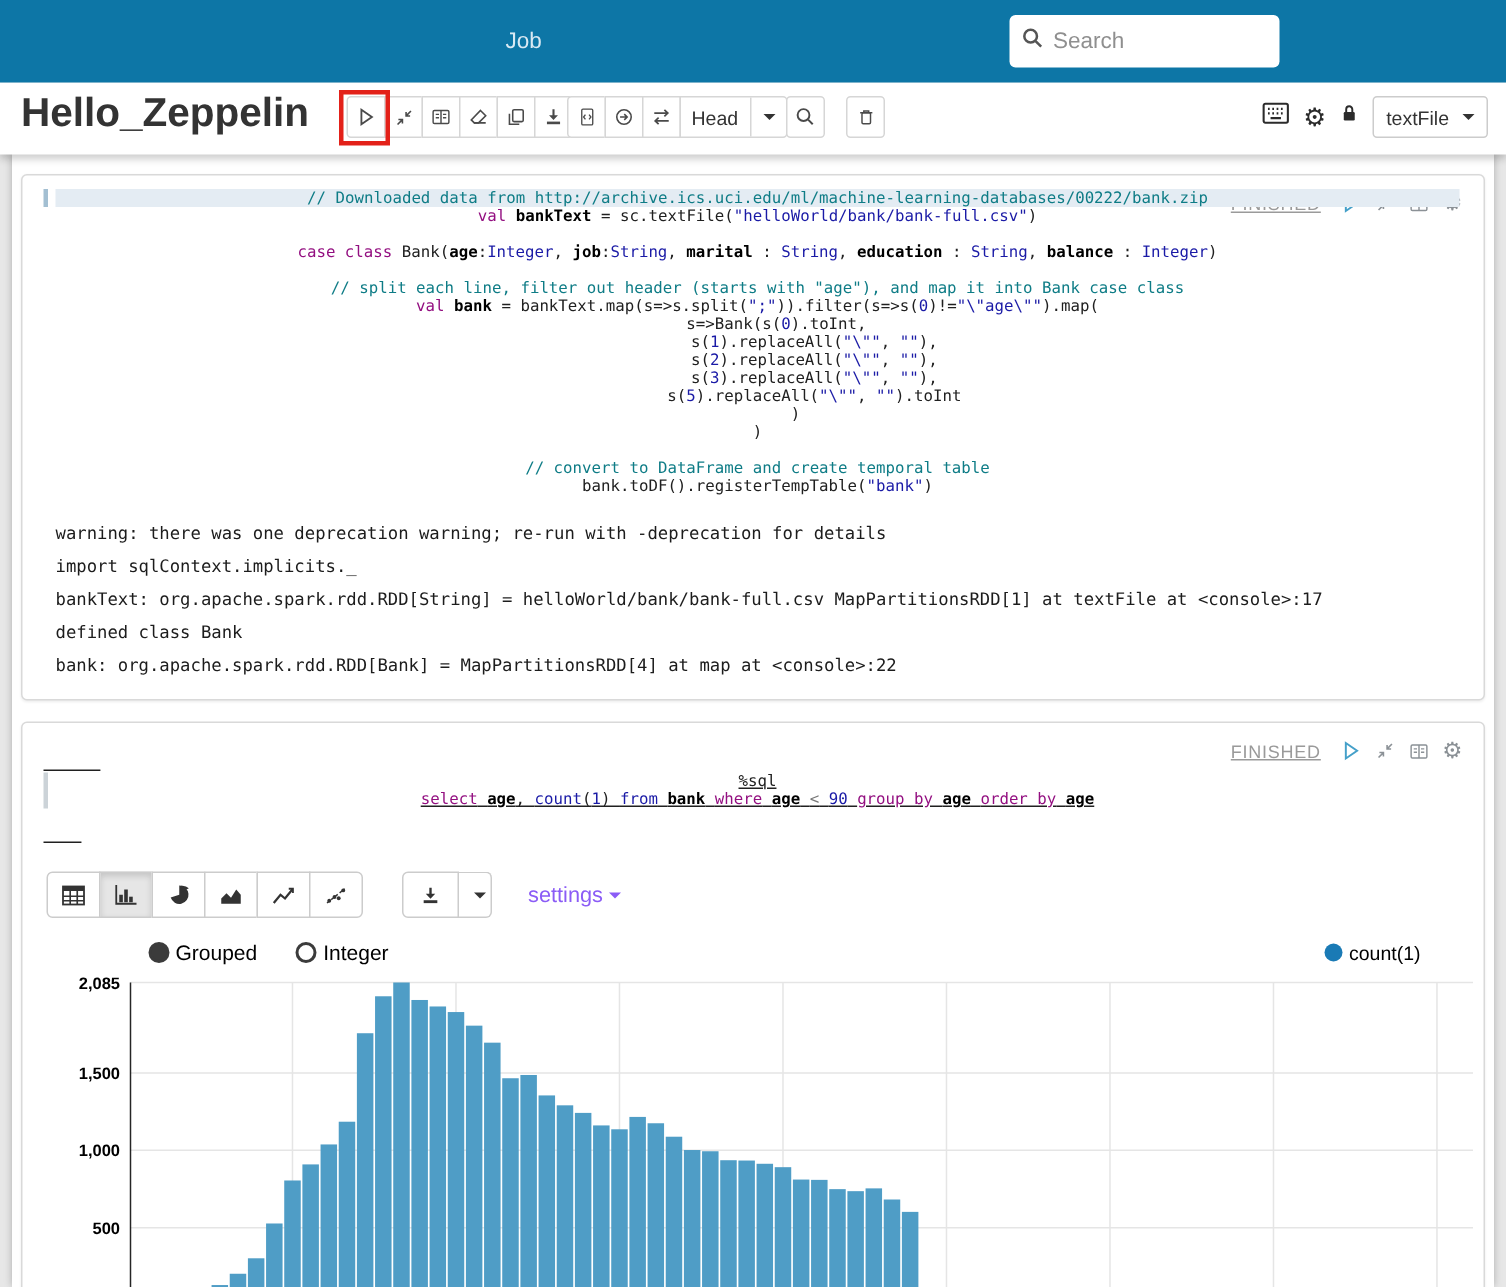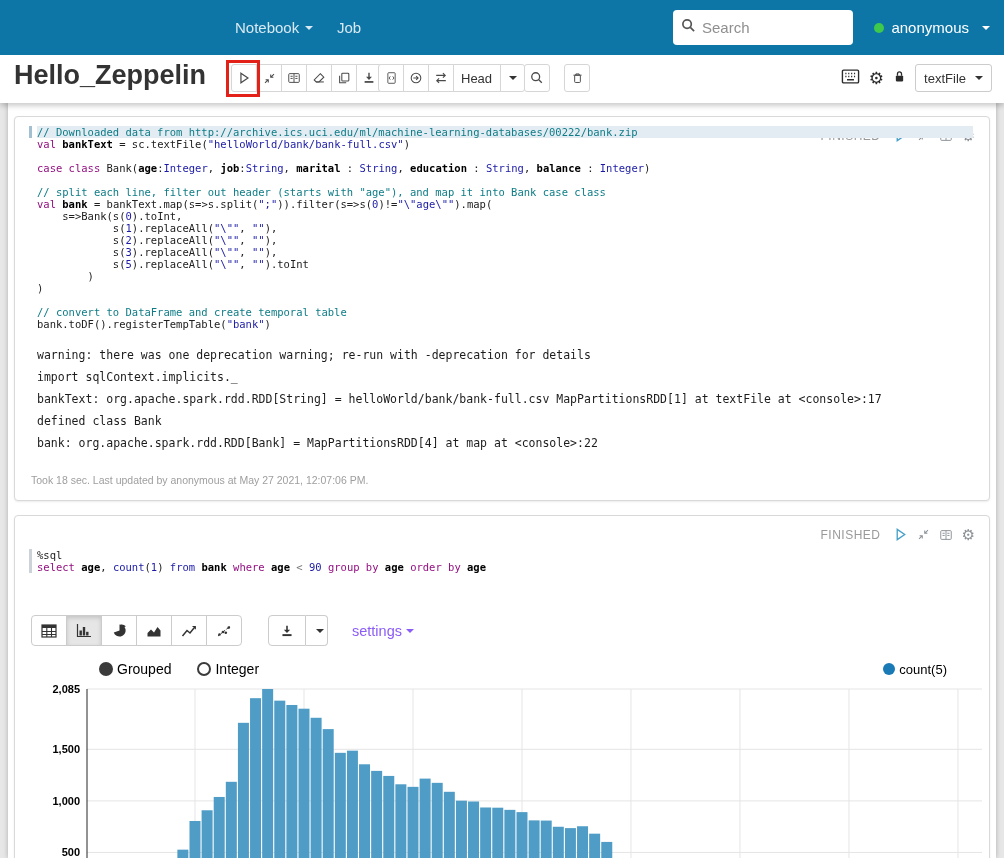--- a/index.html
+++ b/index.html
@@ -33,30 +33,30 @@
   .annotation-box { position:absolute; left:226px; top:5px; width:34px; height:37px; border:3px solid #e32119; z-index:15; pointer-events:none; }
   .title-right { position:absolute; right:12px; top:9px; display:flex; align-items:center; gap:9px; color:#2b2b2b; }
   .default-btn { height:28px; border:1px solid #ccc; border-radius:3px; background:#fff; display:flex; align-items:center; padding:0 8px; font-size:13px; color:#333; gap:3px; cursor:pointer; }
   .gear-glyph { font-size:17px; line-height:17px; cursor:pointer; }
 
   
   .note { position:absolute; top:101px; left:8px; right:8px; bottom:0; background:#fff; box-shadow:0 0 5px rgba(0,0,0,.25); padding-top:9px; }
   .paragraph { position:relative; margin:6px 6px 14px 6px; background:#fff; border:1px solid #d9d9d9; border-radius:4px; box-shadow:0 1px 2px rgba(0,0,0,.08); }
 
   .code-block { padding:9px 16px 6px 22px; font-family:"DejaVu Sans Mono",monospace; font-size:10.5px; line-height:12px; color:#202020; white-space:pre; cursor:text; }
-  .code-line { position:relative; min-height:12px; }
+  .code-line { position:relative; min-height:12px;text-align:center; }
   .code-line.hl { background:#e4ecf3; }
   .code-line.hl::before { content:""; position:absolute; left:-8px; top:0; bottom:0; width:3px; background:#a3bfd2; }
   .tk-c { color:#0e7c86; } .tk-k { color:#930f80; } .tk-s { color:#1a1aa6; }
   .tk-b { font-weight:bold; color:#000; } .tk-p { color:#202020; } .tk-g { color:#777; }
   .code2-lines { border-left:3px solid #ccd3d8; padding-left:5px; }
-  .code2-pad { padding:9px 16px 8px 14px; }
+  .code2-pad { padding:9px 16px 8px 14px;text-decoration:underline; }
 
   .status-row { position:absolute; top:10px; right:14px; display:flex; align-items:center; gap:9px; color:#8b9196; }
-  .status-text { font-size:12px; color:#9a9a9a; letter-spacing:.5px; margin-right:3px; }
+  .status-text { font-size:12px; color:#9a9a9a; letter-spacing:.5px; margin-right:3px;text-decoration:underline; }
   .status-row .icon { cursor:pointer; }
 
   .output-block { padding:8px 16px 12px 22px; font-family:"DejaVu Sans Mono",monospace; font-size:11.5px; line-height:22px; color:#1c1c1c; white-space:pre; }
   .para-footer { padding:8px 16px 14px 16px; color:#9e9e9e; font-size:10.5px; }
 
   
   .chart-toolbar { display:flex; align-items:center; padding:10px 0 0 16px; }
   .chart-btn { width:36px; height:31px; border:1px solid #ccc; background:#fff; display:flex; align-items:center; justify-content:center; margin-left:-1px; color:#333; cursor:pointer; }
   .chart-btn:first-child { border-radius:4px 0 0 4px; margin-left:0; }
   .chart-btn.last { border-radius:0 4px 4px 0; }
@@ -76,41 +76,32 @@
   .legend-dot { width:12px; height:12px; border-radius:50%; background:#1a7ab5; }
 
   .chart-svg-wrap { margin:2px 0 0 15px; }
   svg text { font-family:"Liberation Sans",sans-serif; }
   .icon svg, .tb-btn svg, .chart-btn svg, .dl-main svg { display:block; }
 </style>
 </head>
 <body>
 
 <div class="navbar">
-  <div class="nav-item nav-notebook">
-    <span>Notebook</span>
-      <span class="caret"></span>
-  </div>
   <div class="nav-item nav-job">
     <span>Job</span>
   </div>
   <div class="searchbox">
     <span>
       <svg width="15" height="15" viewBox="0 0 16 16" stroke="#555" stroke-width="1.8" fill="none">
         <circle cx="6.5" cy="6.5" r="4.5"></circle>
           <line x1="10" y1="10" x2="14" y2="14"></line>
       </svg>
     </span>
     <input type="text" placeholder="Search" style="">
   </div>
-  <div class="user">
-    <span class="user-dot"></span>
-    <span>anonymous</span>
-    <span class="caret"></span>
-  </div>
 </div>
 
 <div class="titlebar">
   <div class="note-title">Hello_Zeppelin</div>
 
   <div class="tb-group g1">
     <div class="tb-btn">
       <svg width="14" height="14" viewBox="0 0 16 16" stroke="currentColor" stroke-width="1.4" fill="none">
           <path d="M4.5 2.5 L12.5 8 L4.5 13.5 Z"></path>
         </svg>
@@ -237,21 +228,20 @@
             <line x1="4" y1="6" x2="6.5" y2="6"></line>
             <line x1="4" y1="8.5" x2="6.5" y2="8.5"></line>
             <line x1="9.5" y1="6" x2="12" y2="6"></line>
             <line x1="9.5" y1="8.5" x2="12" y2="8.5"></line>
           </svg>
       </span>
       <span class="icon gear-glyph" style="font-size:15px;">⚙</span>
     </div>
     <div class="code-block" id="code1"><div class="code-line hl"><span class="tk-c">// Downloaded data from http://archive.ics.uci.edu/ml/machine-learning-databases/00222/bank.zip</span></div><div class="code-line"><span class="tk-k">val</span><span class="tk-p"> </span><span class="tk-b">bankText</span><span class="tk-p"> = sc.textFile(</span><span class="tk-s">"helloWorld/bank/bank-full.csv"</span><span class="tk-p">)</span></div><div class="code-line">&nbsp;</div><div class="code-line"><span class="tk-k">case class</span><span class="tk-p"> Bank(</span><span class="tk-b">age</span><span class="tk-p">:</span><span class="tk-s">Integer</span><span class="tk-p">, </span><span class="tk-b">job</span><span class="tk-p">:</span><span class="tk-s">String</span><span class="tk-p">, </span><span class="tk-b">marital</span><span class="tk-p"> : </span><span class="tk-s">String</span><span class="tk-p">, </span><span class="tk-b">education</span><span class="tk-p"> : </span><span class="tk-s">String</span><span class="tk-p">, </span><span class="tk-b">balance</span><span class="tk-p"> : </span><span class="tk-s">Integer</span><span class="tk-p">)</span></div><div class="code-line">&nbsp;</div><div class="code-line"><span class="tk-c">// split each line, filter out header (starts with "age"), and map it into Bank case class</span></div><div class="code-line"><span class="tk-k">val</span><span class="tk-p"> </span><span class="tk-b">bank</span><span class="tk-p"> = bankText.map(s=&gt;s.split(</span><span class="tk-s">";"</span><span class="tk-p">)).filter(s=&gt;s(</span><span class="tk-s">0</span><span class="tk-p">)!=</span><span class="tk-s">"\"age\""</span><span class="tk-p">).map(</span></div><div class="code-line"><span class="tk-p">    s=&gt;Bank(s(</span><span class="tk-s">0</span><span class="tk-p">).toInt,</span></div><div class="code-line"><span class="tk-p">            s(</span><span class="tk-s">1</span><span class="tk-p">).replaceAll(</span><span class="tk-s">"\""</span><span class="tk-p">, </span><span class="tk-s">""</span><span class="tk-p">),</span></div><div class="code-line"><span class="tk-p">            s(</span><span class="tk-s">2</span><span class="tk-p">).replaceAll(</span><span class="tk-s">"\""</span><span class="tk-p">, </span><span class="tk-s">""</span><span class="tk-p">),</span></div><div class="code-line"><span class="tk-p">            s(</span><span class="tk-s">3</span><span class="tk-p">).replaceAll(</span><span class="tk-s">"\""</span><span class="tk-p">, </span><span class="tk-s">""</span><span class="tk-p">),</span></div><div class="code-line"><span class="tk-p">            s(</span><span class="tk-s">5</span><span class="tk-p">).replaceAll(</span><span class="tk-s">"\""</span><span class="tk-p">, </span><span class="tk-s">""</span><span class="tk-p">).toInt</span></div><div class="code-line"><span class="tk-p">        )</span></div><div class="code-line"><span class="tk-p">)</span></div><div class="code-line">&nbsp;</div><div class="code-line"><span class="tk-c">// convert to DataFrame and create temporal table</span></div><div class="code-line"><span class="tk-p">bank.toDF().registerTempTable(</span><span class="tk-s">"bank"</span><span class="tk-p">)</span></div></div>
     <div class="output-block" id="output1"><div>warning: there was one deprecation warning; re-run with -deprecation for details</div><div>import sqlContext.implicits._</div><div>bankText: org.apache.spark.rdd.RDD[String] = helloWorld/bank/bank-full.csv MapPartitionsRDD[1] at textFile at &lt;console&gt;:17</div><div>defined class Bank</div><div>bank: org.apache.spark.rdd.RDD[Bank] = MapPartitionsRDD[4] at map at &lt;console&gt;:22</div></div>
-    <div class="para-footer">Took 18 sec. Last updated by anonymous at May 27 2021, 12:07:06 PM.</div>
   </div>
 
   <div class="paragraph" style="height:420px;">
     <div class="status-row">
       <span class="status-text">FINISHED</span>
       <span class="icon" style="color:#45a0c9;">
         <svg width="15" height="15" viewBox="0 0 16 16" stroke="currentColor" stroke-width="1.4" fill="none">
             <path d="M4.5 2.5 L12.5 8 L4.5 13.5 Z"></path>
           </svg>
       </span>
@@ -340,21 +330,21 @@
       <div class="radio-item">
         <span class="radio-circle radio-filled"></span>
         <span>Grouped</span>
       </div>
       <div class="radio-item">
         <span class="radio-circle radio-open"></span>
         <span>Integer</span>
       </div>
       <div class="legend">
         <span class="legend-dot"></span>
-        <span>count(5)</span>
+        <span>count(1)</span>
       </div>
     </div>
 
     <div class="chart-svg-wrap">
       <svg id="chart" width="962" height="252" viewBox="0 0 962 252">
           <line x1="57" x2="952" y1="173.4412470023981" y2="173.4412470023981" stroke="#e5e5e5" stroke-width="1"></line>
           <line x1="57" x2="952" y1="121.88249400479616" y2="121.88249400479616" stroke="#e5e5e5" stroke-width="1"></line>
           <line x1="57" x2="952" y1="70.32374100719426" y2="70.32374100719426" stroke="#e5e5e5" stroke-width="1"></line>
           <line x1="57" x2="952" y1="10" y2="10" stroke="#e5e5e5" stroke-width="1"></line>
           <line x1="164.988" x2="164.988" y1="10" y2="225" stroke="#e5e5e5" stroke-width="1"></line>

